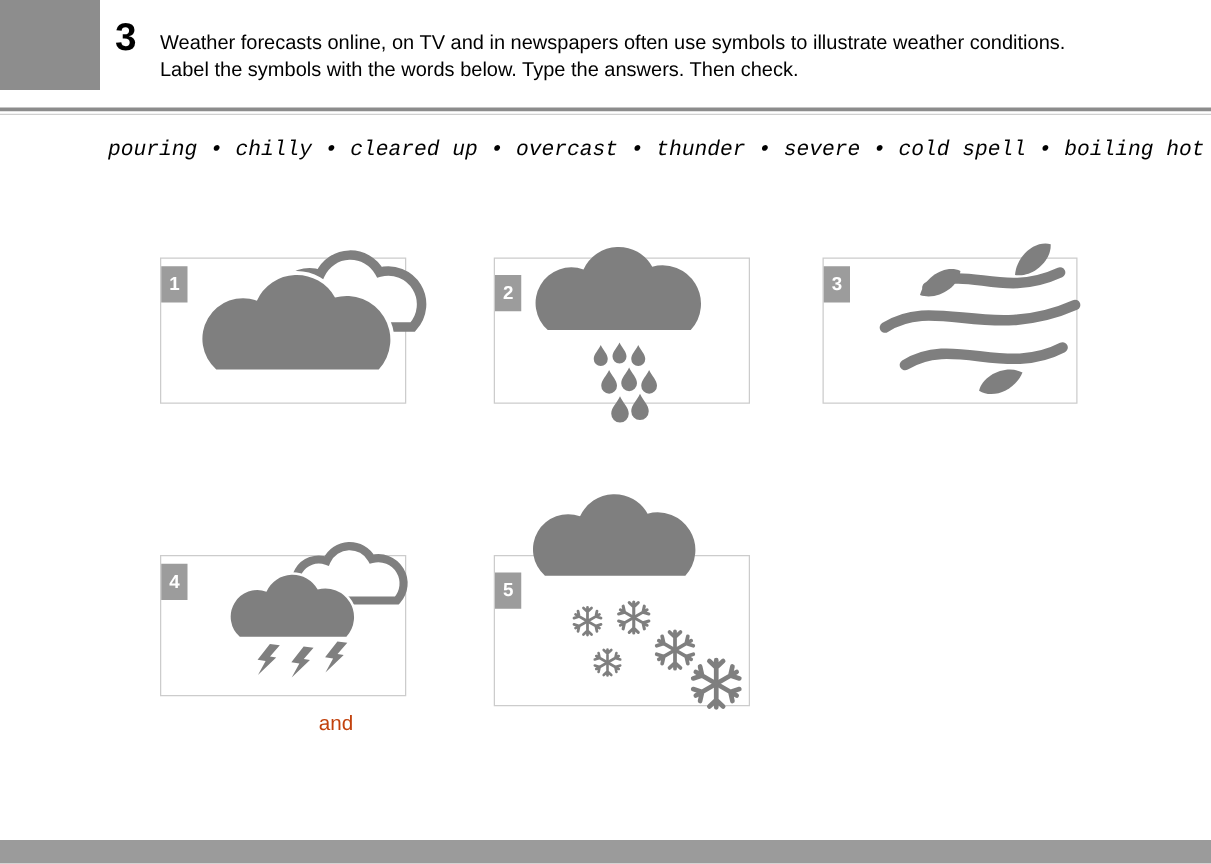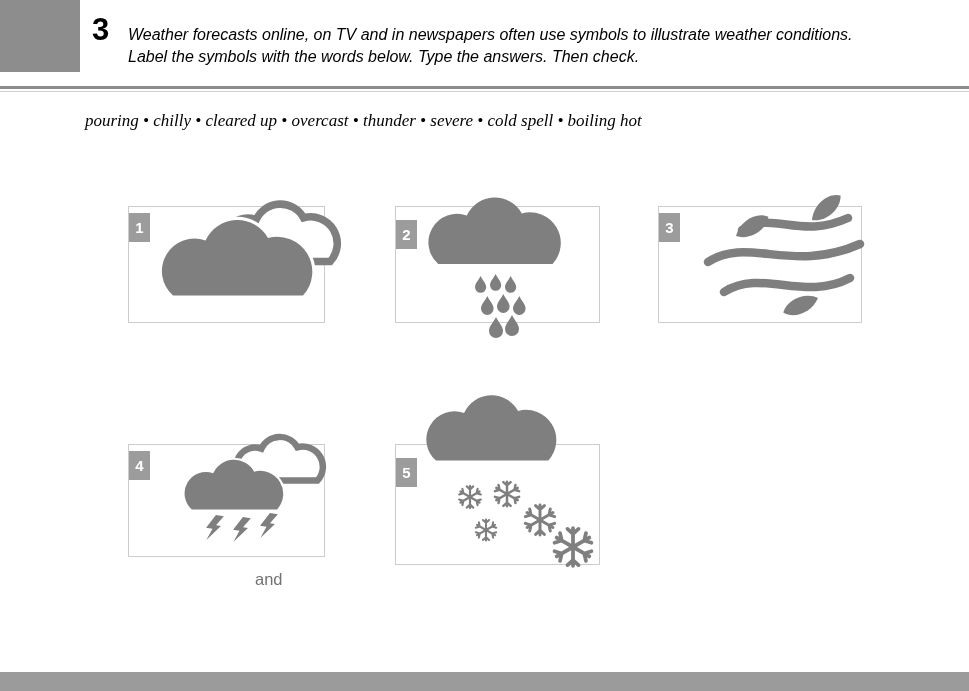--- a/index.html
+++ b/index.html
@@ -2,27 +2,27 @@
 <html><head>
 <meta charset="utf-8">
 <style>
   * { margin:0; padding:0; box-sizing:border-box; }
   html,body { background:#ffffff; }
   body { font-family:"Liberation Sans", sans-serif; }
   .page { position:relative; width:969px; height:691px; background:#fff; overflow:hidden; }
 
   .corner-block { position:absolute; left:0; top:0; width:80px; height:72px; background:#8d8d8d; }
   .ex-number { position:absolute; left:92px; top:12px; font-size:31px; font-weight:bold; color:#000; }
-  .instructions { position:absolute; left:128px; top:24px; width:738px; font-size:16px; line-height:1.4; color:#000;font-style:italic; }
+  .instructions { position:absolute; left:128px; top:24px; width:738px; font-size:16px; line-height:1.4; color:#000; }
 
   .divider { position:absolute; left:0; top:86px; width:969px; height:3px; background:#8c8c8c; }
   .divider-light { position:absolute; left:0; top:91px; width:969px; height:1px; background:#cfcfcf; }
 
-  .word-bank { position:absolute; left:85px; top:109px; width:880px; text-align:left;
-               font-family:Liberation Serif, serif; font-style:italic; font-size:17px;
+  .word-bank { position:absolute; left:85px; top:109px; width:880px; text-align:center;
+               font-family:Liberation Mono, monospace; font-style:italic; font-size:17px;
                line-height:24px; color:#000; }
 
   .card { position:absolute; }
   .answer-box { position:absolute; left:0; top:0; width:100%; height:100%; border:1px solid #cccccc; background:#fff; }
   .num-tab { position:absolute; left:1px; top:7px; width:21px; height:29px; background:#9c9c9c; color:#fff;
              font-weight:bold; font-size:15px; display:flex; align-items:center; justify-content:center; }
   .tab-lower { top:14px; }
   .icon { position:absolute; display:block; }
   .icon svg { width:100%; height:100%; display:block; overflow:visible; }
 
@@ -31,21 +31,21 @@
   .card3 { left:658px; top:206px; width:204px; height:117px; }
   .card4 { left:128px; top:444px; width:197px; height:113px; }
   .card5 { left:395px; top:444px; width:205px; height:121px; }
 
   .card1 .icon { left:30px; top:-12px; width:185px; height:110px; }
   .card2 .icon { left:28px; top:-16px; width:140px; height:155px; }
   .card3 .icon { left:42px; top:-8px;  width:170px; height:120px; }
   .card4 .icon { left:50px; top:-14px; width:150px; height:115px; }
   .card5 .icon { left:30px; top:-55px; width:175px; height:185px; }
 
-  .and-label { position:absolute; left:255px; top:570px; font-size:16.5px; color:#737373;text-align:right; }
+  .and-label { position:absolute; left:255px; top:570px; font-size:16.5px; color:#c2410c;text-align:right; }
   .footer-bar { position:absolute; left:0; top:672px; width:969px; height:19px; background:#9b9b9b; }
 </style>
 </head>
 <body>
 
 <div class="page">
 
   <div class="corner-block"></div>
   <div class="ex-number">3</div>
   <p class="instructions">Weather forecasts online, on TV and in newspapers often use symbols to illustrate weather conditions. Label the symbols with the words below. Type the answers. Then check.</p>

